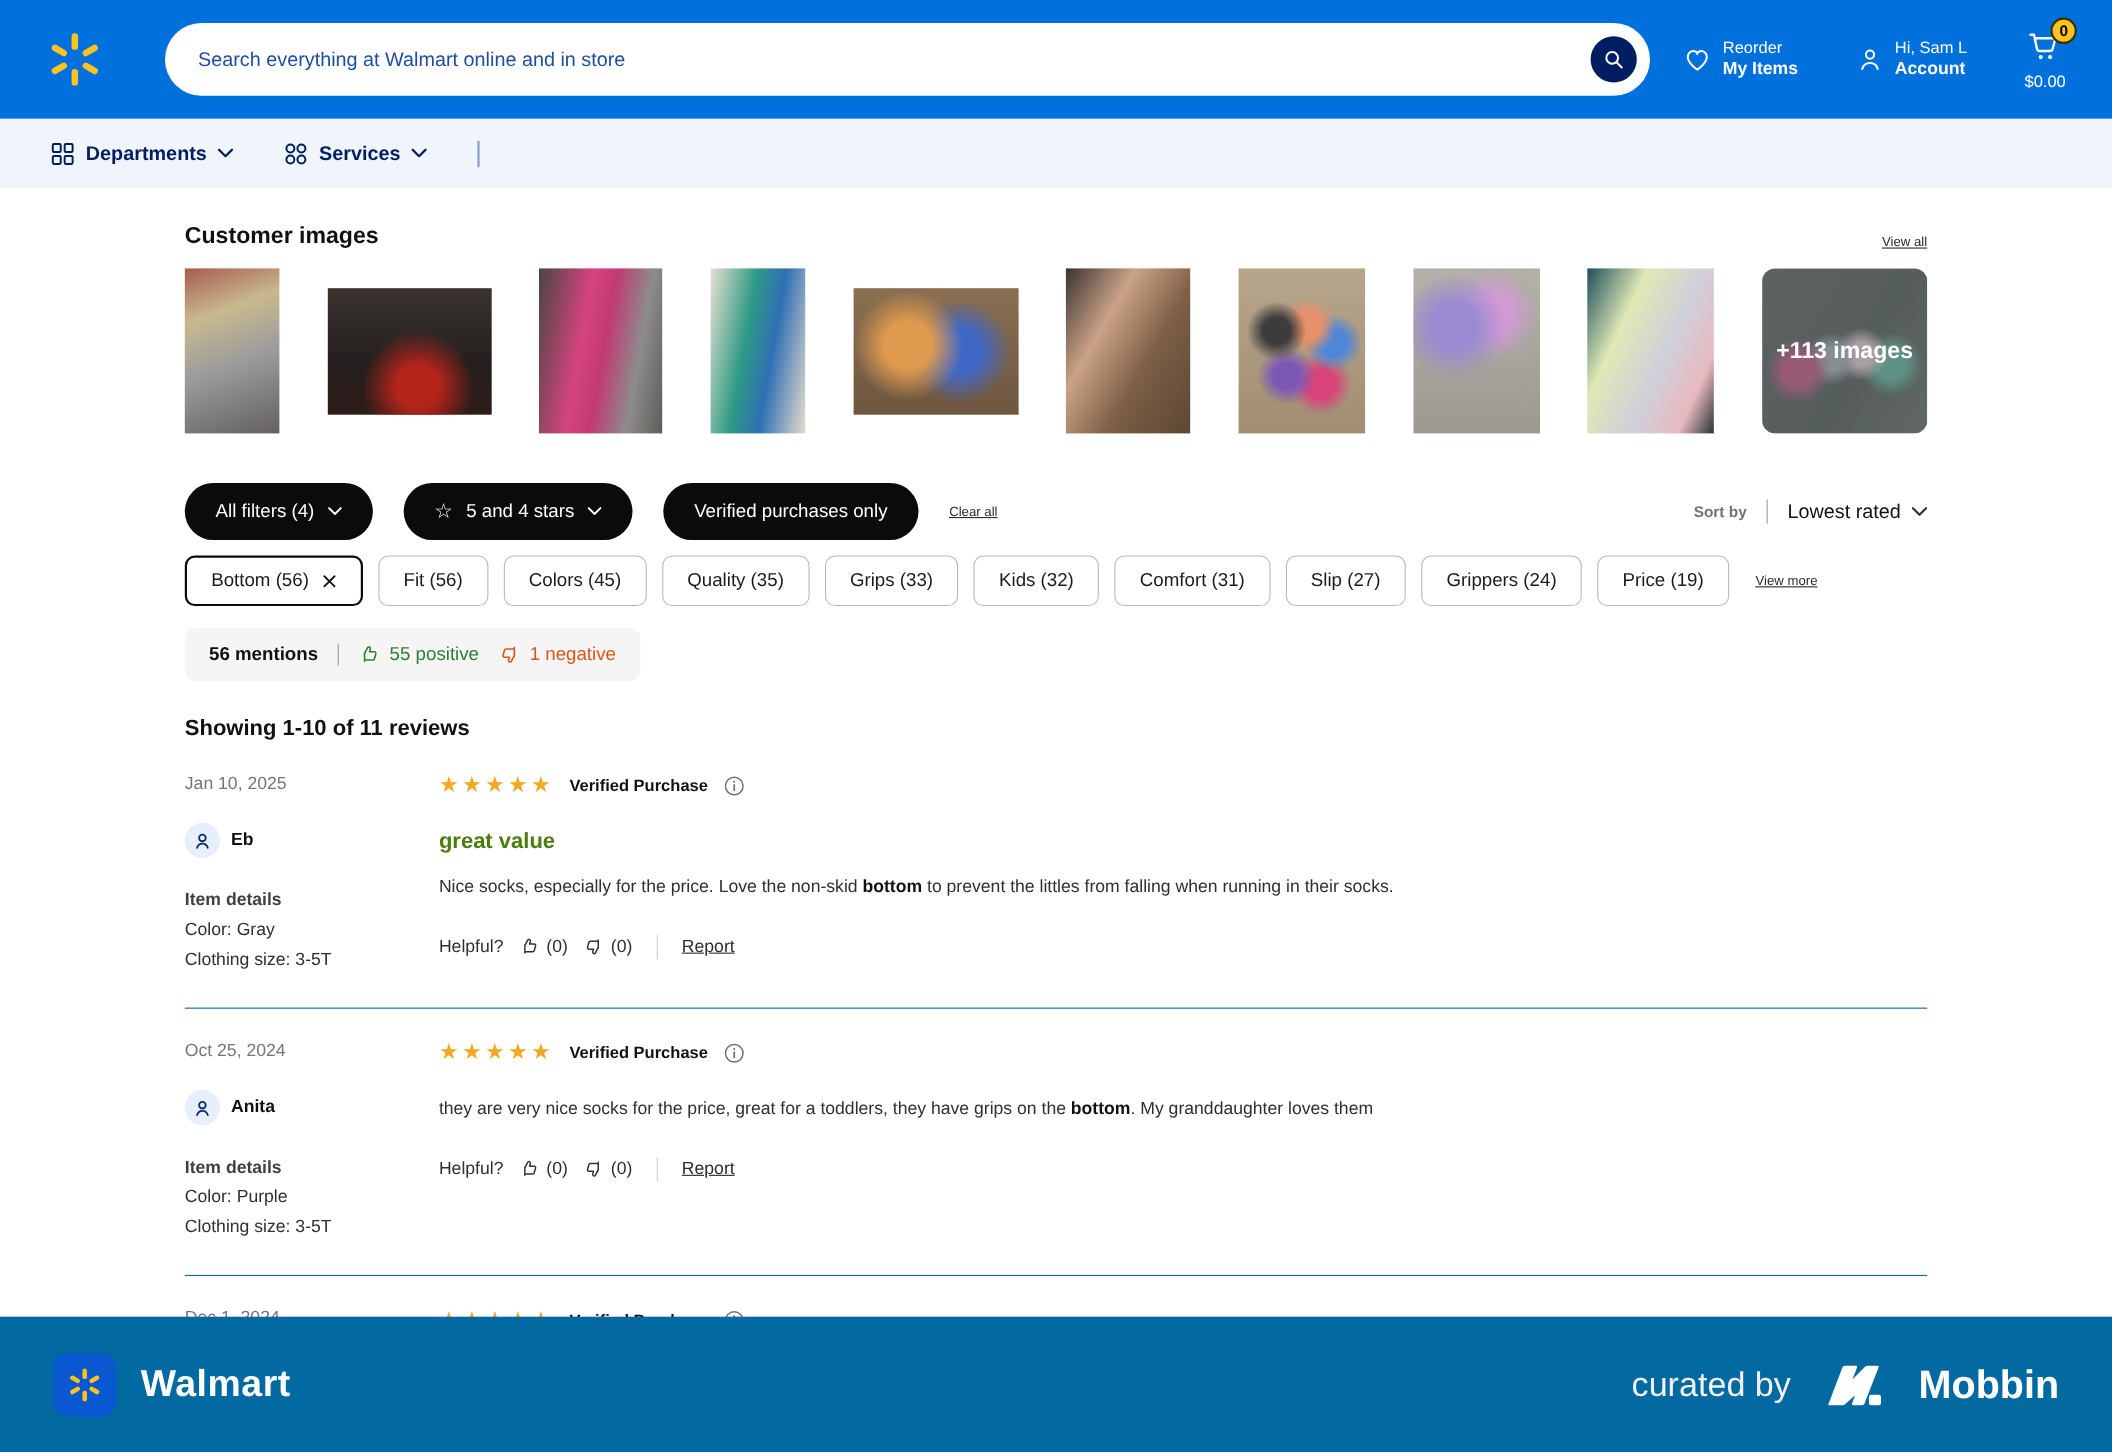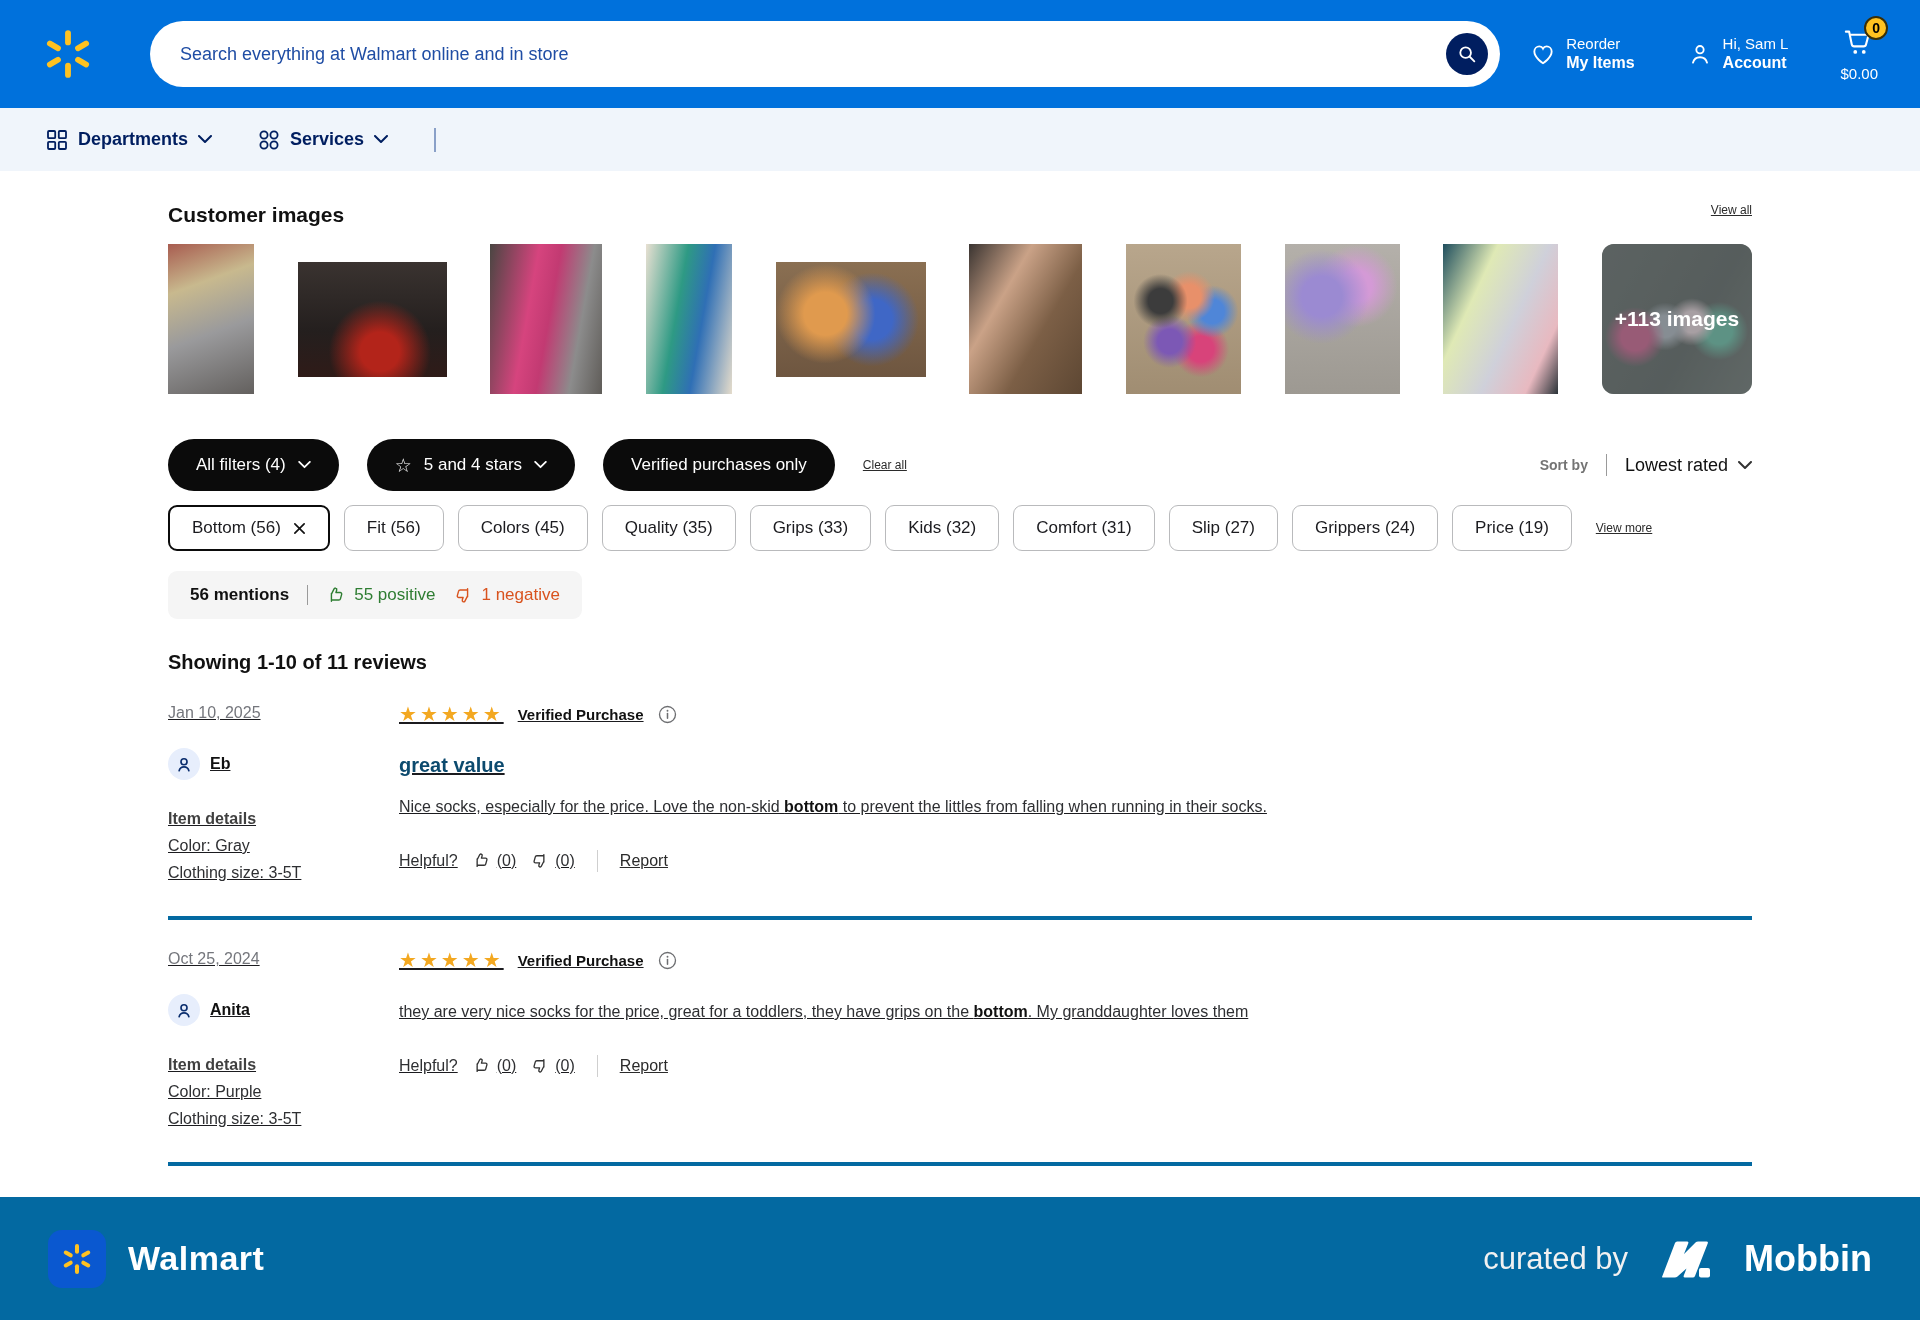--- a/index.html
+++ b/index.html
@@ -29,21 +29,21 @@
   .cart-total { font-size:15px; margin-top:5px; }
 
   
   .subnav { height:63px; background:#f0f5fb; display:flex; align-items:center; padding:0 46px; gap:46px; }
   .nav-item { display:flex; align-items:center; gap:10px; color:#001e60; font-size:18px; font-weight:bold; cursor:pointer; }
   .nav-item svg { color:#001e60; }
   .nav-divider { width:2px; height:24px; background:#8aa0c8; }
 
   
   .content { padding:0 168px; }
-  .ci-header { display:flex; align-items:flex-start; justify-content:space-between; margin-top:32px; }
+  .ci-header { display:flex; align-items:flex-end; justify-content:space-between; margin-top:32px; }
   .ci-title { font-size:21px; font-weight:bold; color:#111; }
   .link { color:#2b2b2b; font-size:12px; text-decoration:underline; cursor:pointer; }
   .ci-strip { margin-top:16px; height:152px; display:flex; align-items:center; justify-content:space-between; }
   .thumb { border:none; padding:16px; cursor:pointer; background:#ddd; flex:0 0 auto; position:relative; }
   .thumb.more { border-radius:12px; overflow:hidden; }
   .thumb.more::after { content:""; position:absolute; inset:0; background:rgba(118,123,126,0.55); }
   .thumb.more .more-label { position:absolute; inset:0; display:flex; align-items:center; justify-content:center;
     color:#fff; font-size:21px; font-weight:bold; z-index:2; }
 
   .filter-row1 { margin-top:44px; display:flex; align-items:center; gap:28px; }
@@ -65,32 +65,32 @@
   .mentions-bar { margin-top:20px; display:inline-flex; align-items:center; gap:18px; background:#f5f5f5;
     border-radius:9px; height:48px; padding:0 22px; font-size:17px;justify-content:center; }
   .mentions-total { font-weight:bold; color:#111; }
   .mentions-sep { width:1px; height:20px; background:#9a9a9a; }
   .mention-pos { color:#2e7d32; display:flex; align-items:center; gap:8px; }
   .mention-neg { color:#d9531e; display:flex; align-items:center; gap:8px; }
 
   .showing { margin-top:32px; font-size:20px; font-weight:bold; color:#111; }
 
   .review { display:grid; grid-template-columns:231px 1fr; padding:30px 0 34px; }
-  .review.bordered { border-bottom:4px solid #0369a1;text-decoration:underline; }
+  .review.bordered { border-bottom:1px solid #0369a1; }
   .rev-date { font-size:16px; color:#74767c; }
   .rev-author { margin-top:26px; display:flex; align-items:center; gap:10px; }
   .avatar { width:32px; height:32px; border-radius:50%; background:#e7eefc; display:flex; align-items:center; justify-content:center; color:#0b2e6e; }
   .rev-author .name { font-size:16px; font-weight:bold; color:#111; }
   .item-details-label { margin-top:30px; font-size:16px; font-weight:bold; color:#404040; }
   .item-detail { margin-top:9px; font-size:16px; color:#2e2f32; }
   .rev-head { display:flex; align-items:center; gap:14px; }
   .stars { color:#f3a821; font-size:20px; letter-spacing:3px; line-height:1; }
   .verified { font-size:15px; font-weight:bold; color:#111; }
   .info-icon { color:#6d6e71; display:flex; cursor:pointer; }
-  .rev-title { margin-top:30px; font-size:20px; font-weight:bold; color:#0c4a6e; }
+  .rev-title { margin-top:30px; font-size:20px; font-weight:bold; color:#4d7c0f; }
   .rev-body { margin-top:18px; font-size:16px; line-height:1.55; color:#2e2f32; max-width:930px; }
   .rev-body b { color:#111; }
   .helpful-row { margin-top:30px; display:flex; align-items:center; gap:14px; font-size:16px; color:#2e2f32; }
   .hbtn { display:flex; align-items:center; gap:6px; background:none; border:none; cursor:pointer;
     font-family:"Liberation Sans",sans-serif; font-size:16px; color:#2e2f32; }
   .help-sep { width:1px; height:22px; background:#cfcfcf; margin:0 8px; }
   .report { font-size:16px; }
 
   
   .bottombar { position:absolute; left:0; bottom:0; width:100%; height:123px; background:#0369a1;

